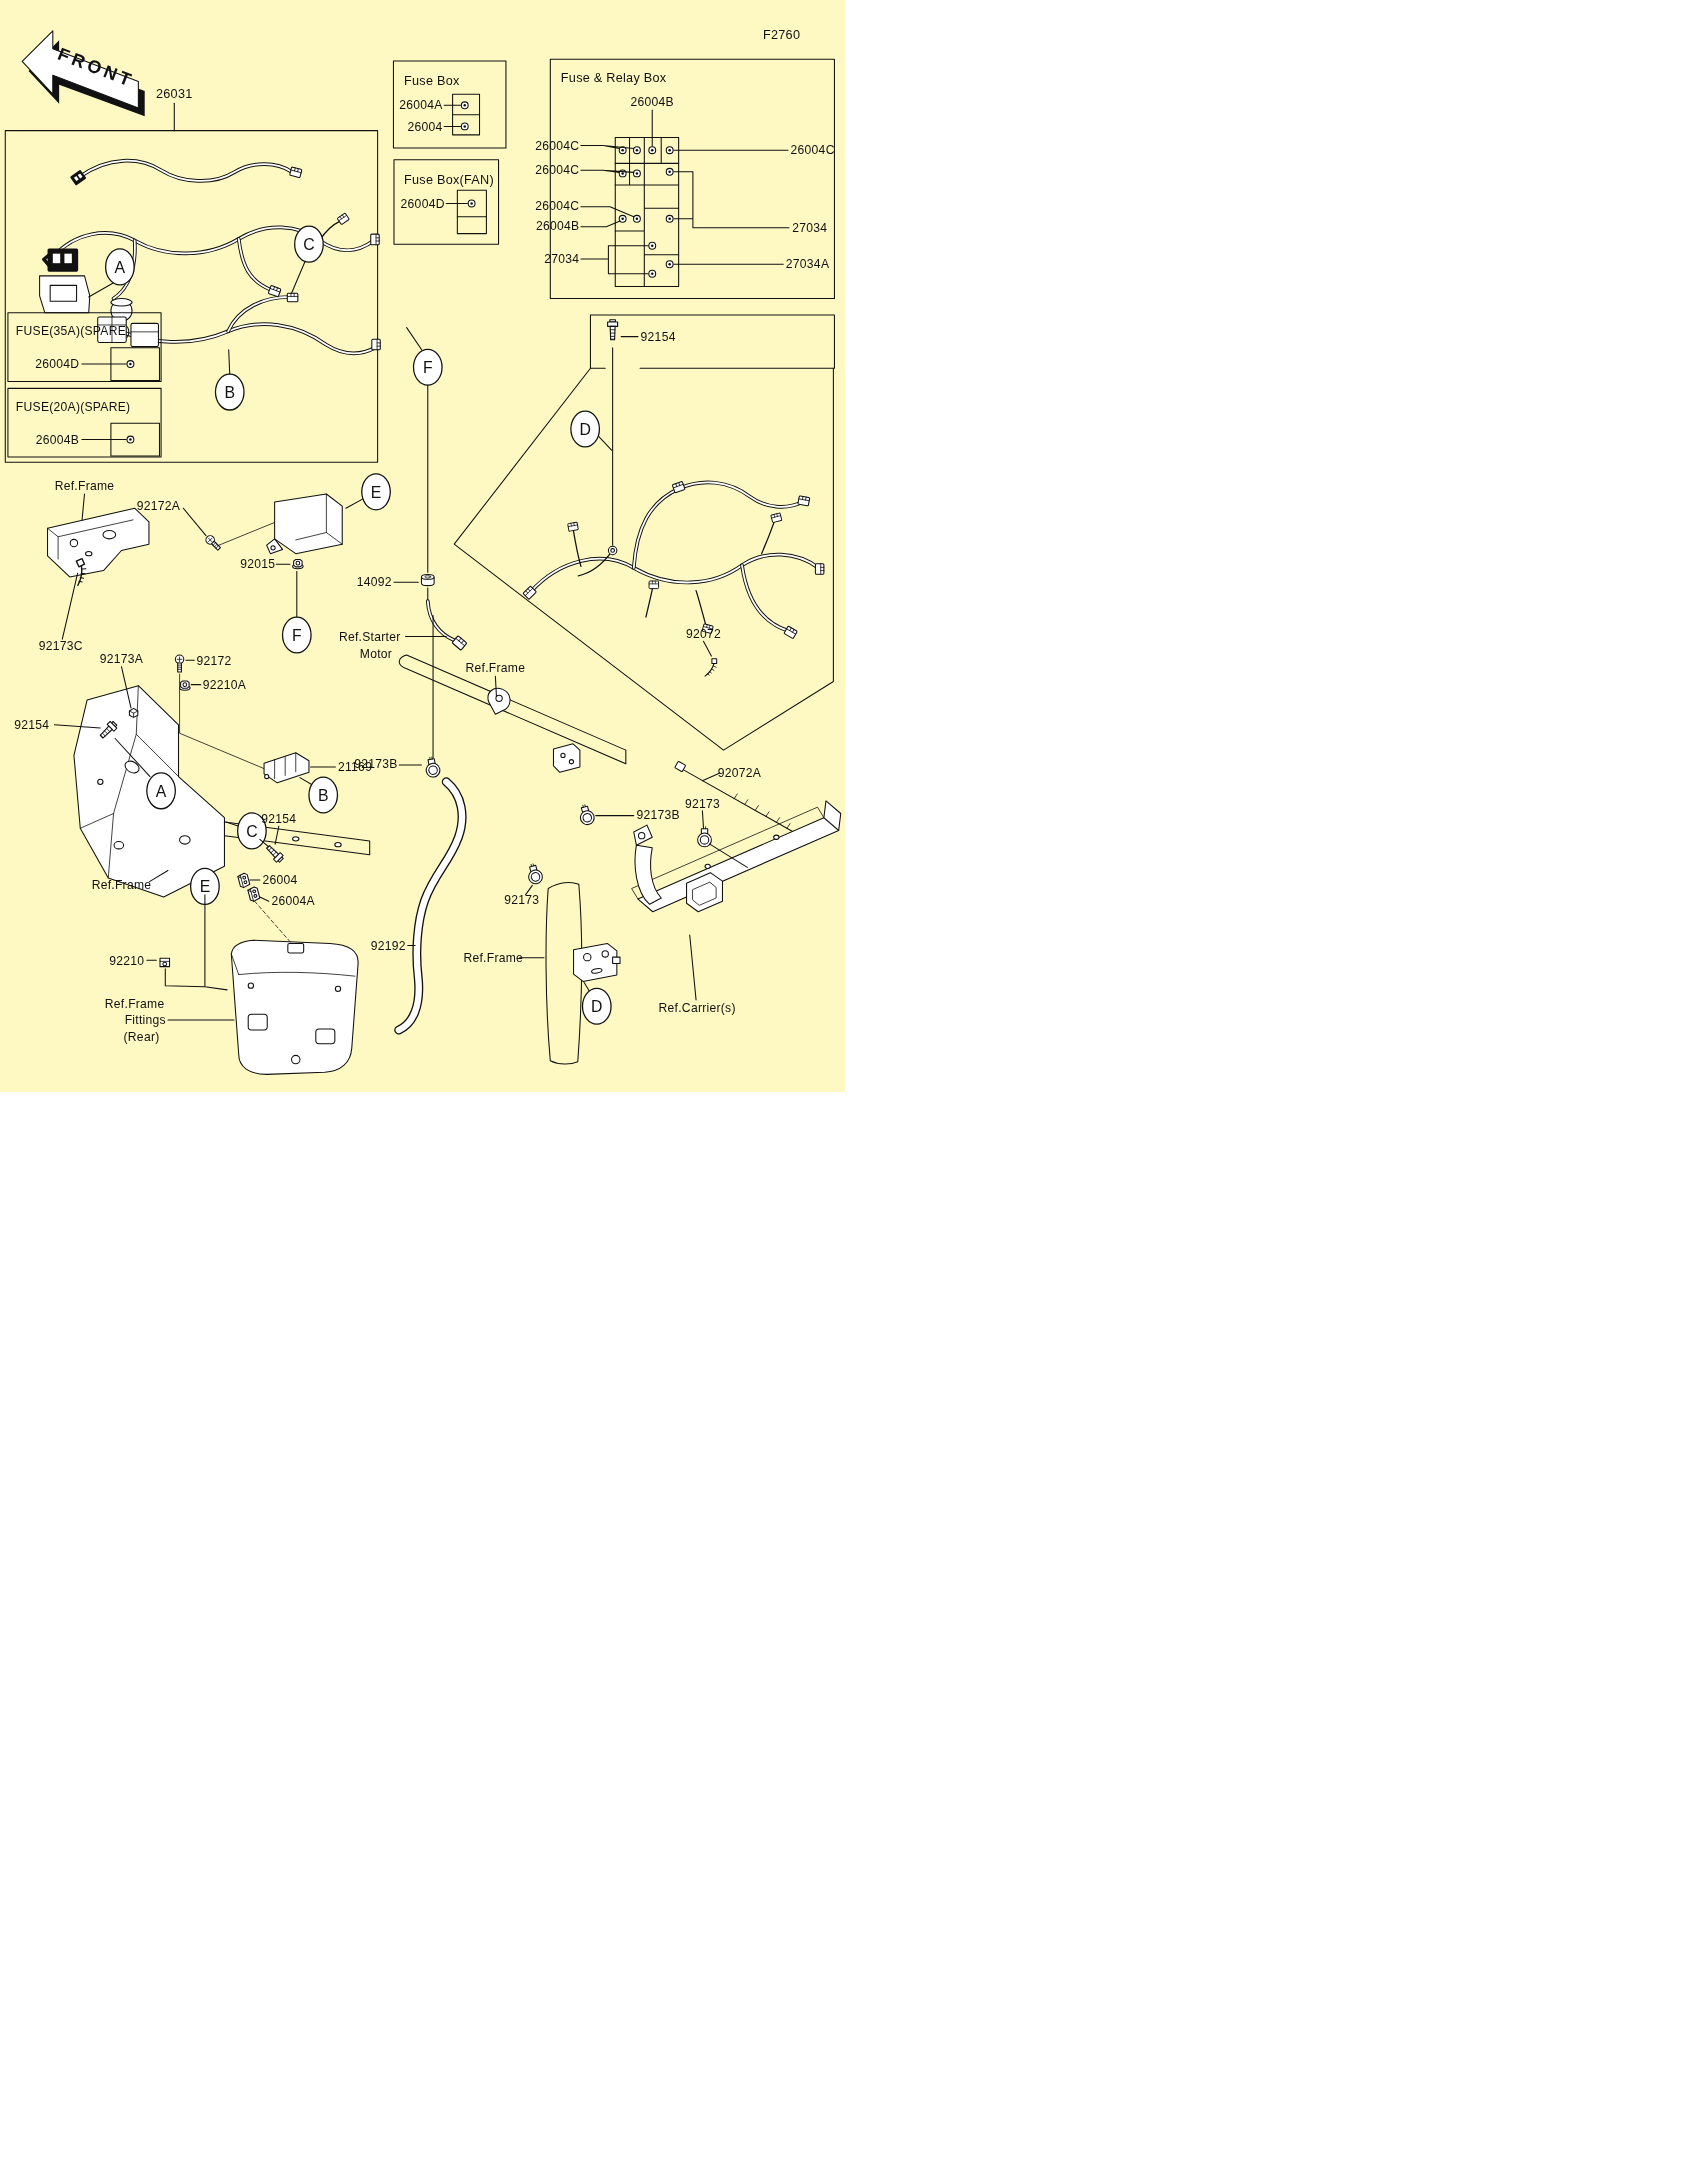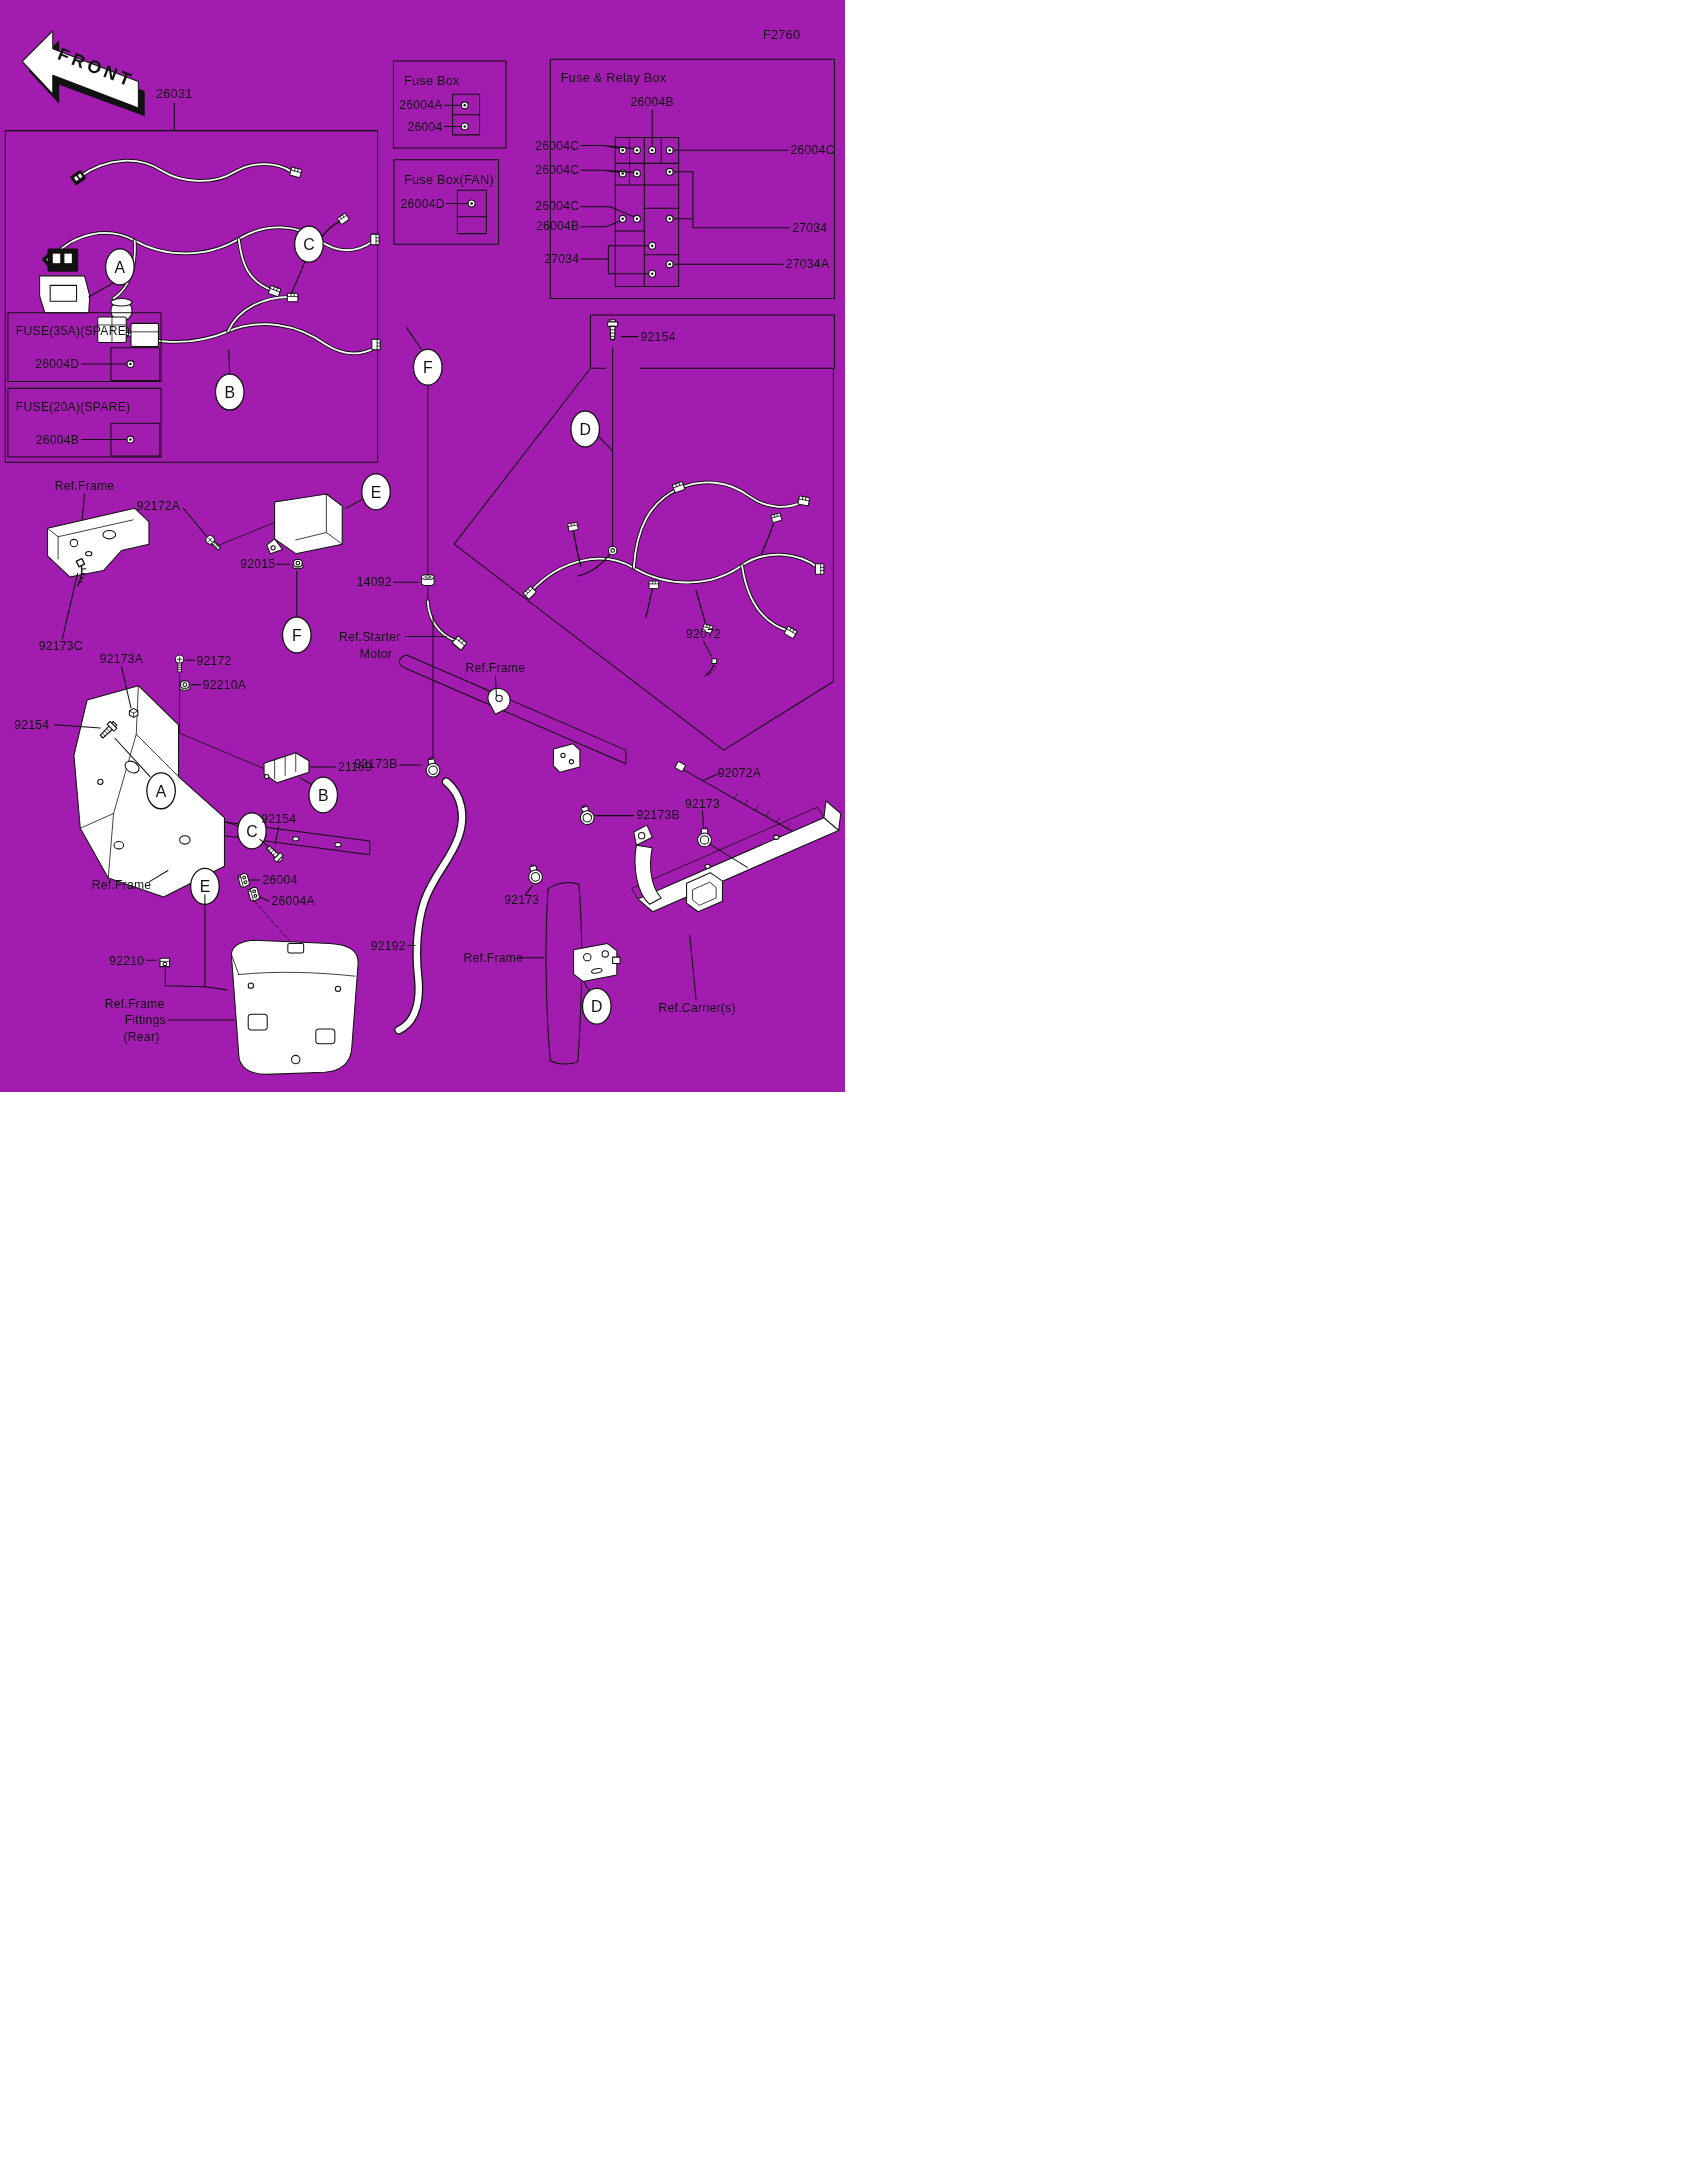--- a/index.html
+++ b/index.html
@@ -1,16 +1,16 @@
 <!DOCTYPE html>
 <html style="font-size:8.5px"><head>
 <meta charset="utf-8">
 <style>
   html,body{margin:0;padding:0;background:#fff;}
-  .stage{width:845px;height:1092px;background:#a21caf;position:relative;overflow:hidden;}
+  .stage{width:845px;height:1092px;background:#fef9c3;position:relative;overflow:hidden;}
   svg{display:block;}
   .s{fill:#fff;stroke:#111;stroke-width:2;stroke-linejoin:round;}
   .ln{fill:none;stroke:#111;stroke-width:2;stroke-linejoin:round;stroke-linecap:round;}
   .thin{stroke-width:1.5;}
   .tube{fill:none;stroke:#111;stroke-width:7;stroke-linecap:round;stroke-linejoin:round;}
   .tin{fill:none;stroke:#fff;stroke-width:3.4;stroke-linecap:round;stroke-linejoin:round;}
   .hose{fill:none;stroke:#111;stroke-width:17;stroke-linecap:round;}
   .hin{fill:none;stroke:#fff;stroke-width:12;stroke-linecap:round;}
   .wire{fill:none;stroke:#111;stroke-width:2.4;stroke-linecap:round;}
   .t{font-family:"Liberation Sans",sans-serif;font-size:23px;fill:#111;letter-spacing:.5px;}

